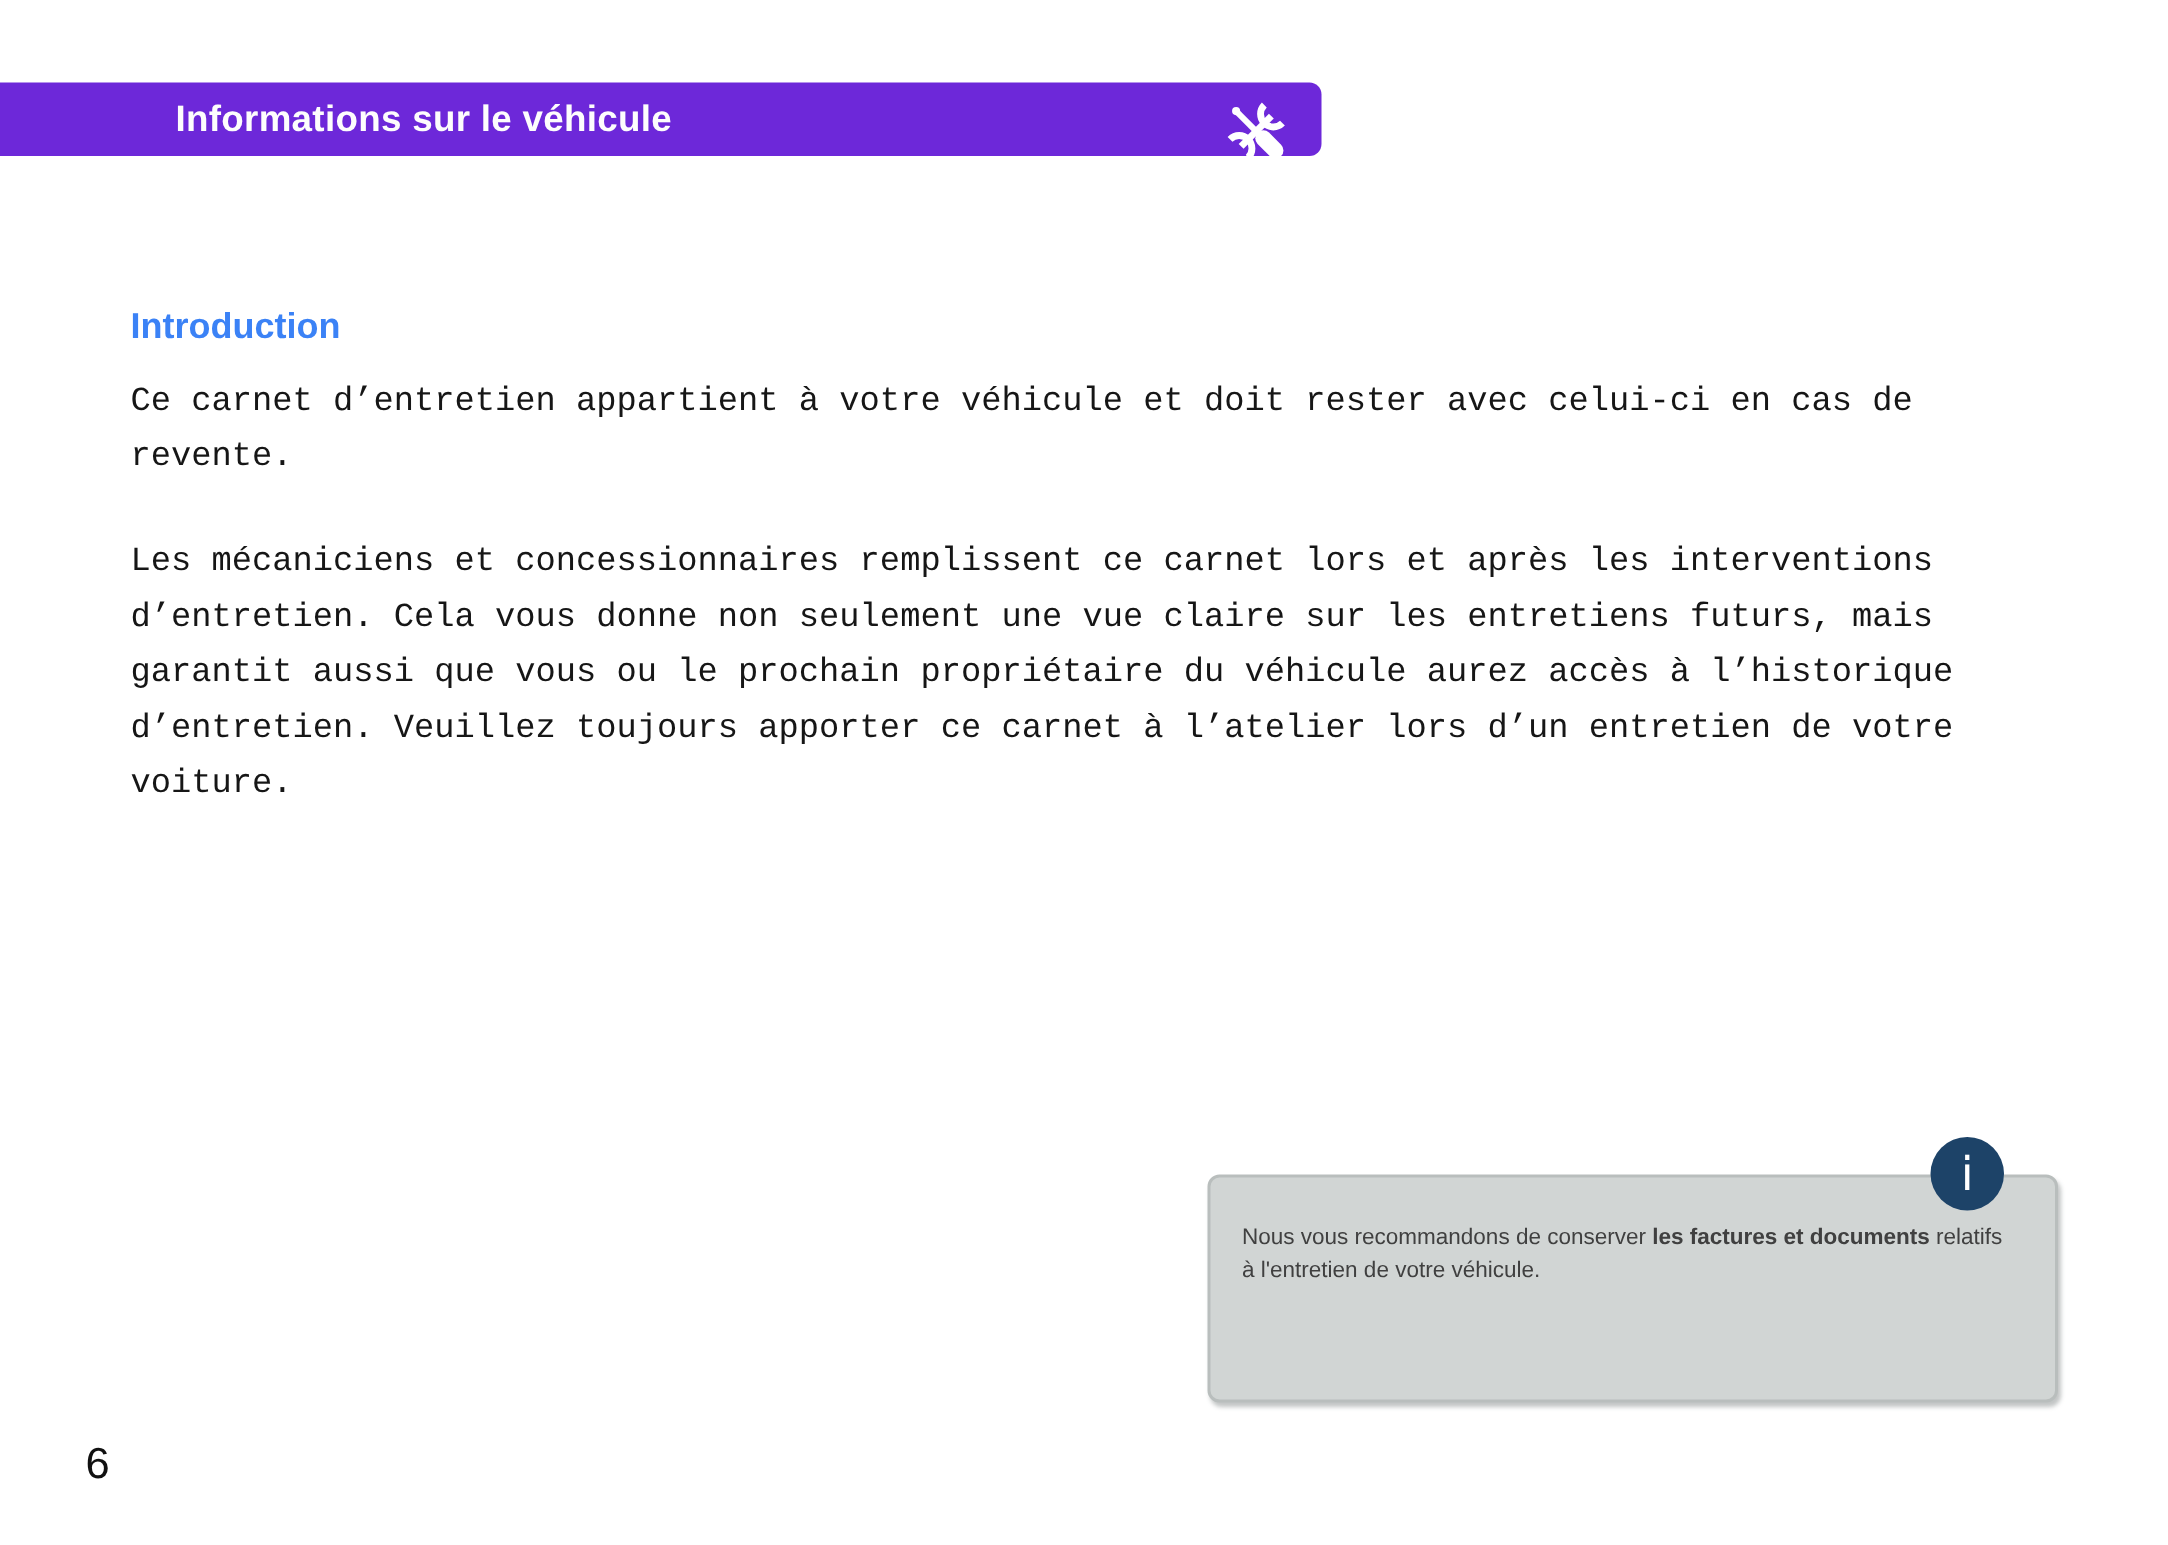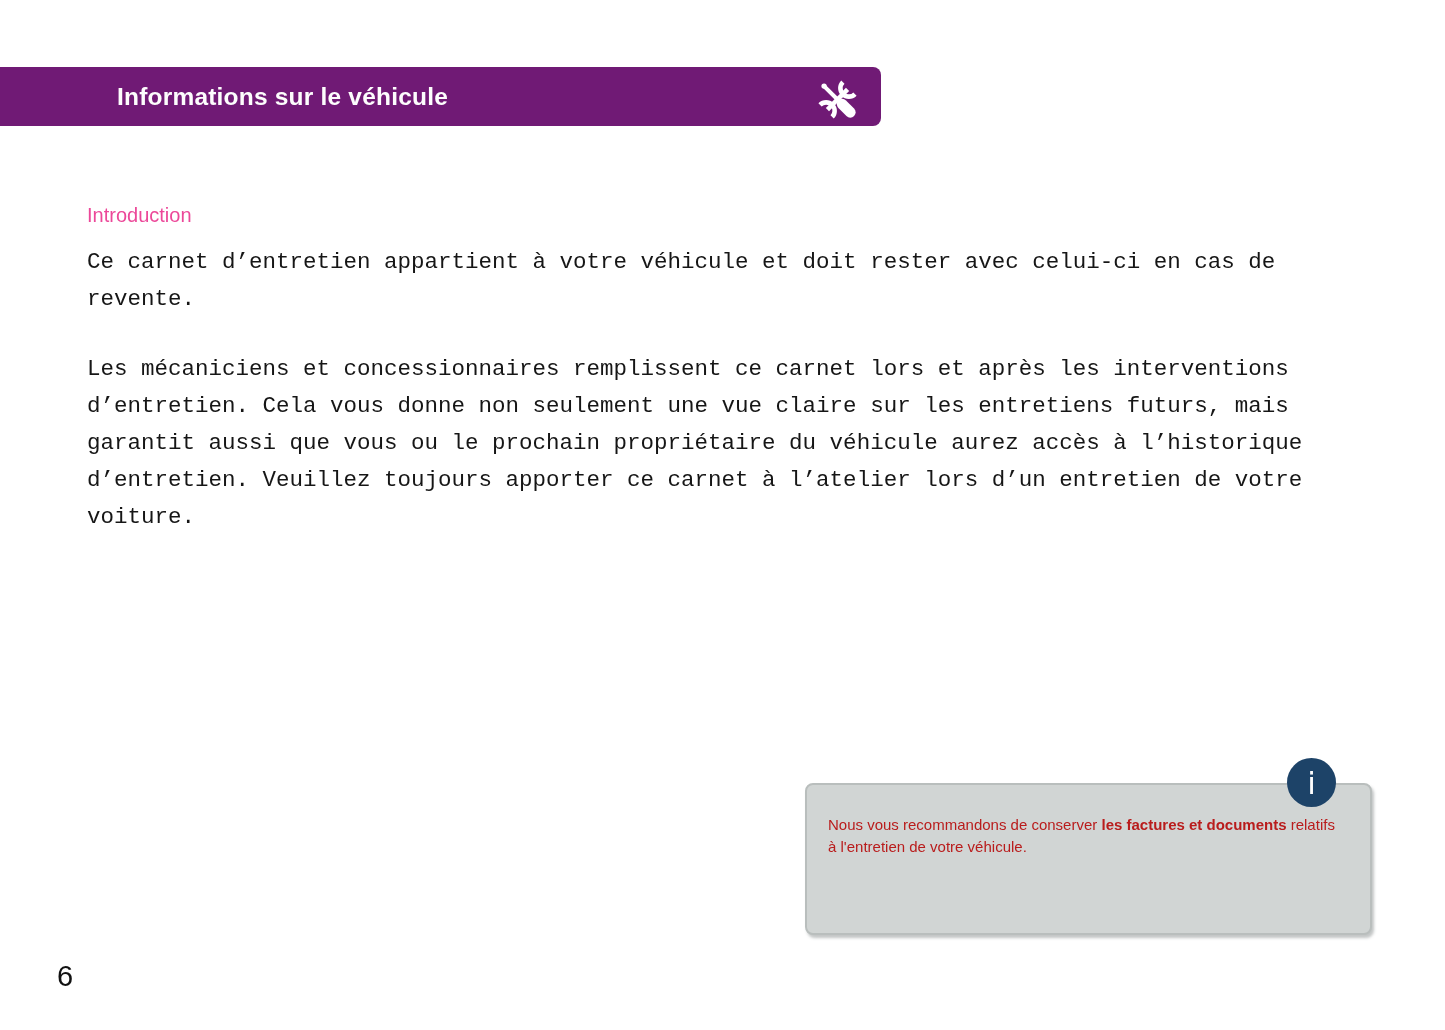--- a/index.html
+++ b/index.html
@@ -10,23 +10,23 @@
     height: 1030px;
     background: #ffffff;
     font-family: "Liberation Sans", "DejaVu Sans", sans-serif;
     color: #1a1a1a;
     overflow: hidden;
   }
 
   
   .header-bar {
     position: absolute;
-    left: 0; top: 67px;
-    width: 881px; height: 59px;
-    background: #701a75;
+    left: 0; top: 55px;
+    width: 881px; height: 49px;
+    background: #6d28d9;
     border-radius: 0 8px 8px 0;
     display: flex;
     align-items: center;
   }
   .header-title {
     position: absolute;
     left: 117px;
     font-size: 24.5px;
     font-weight: bold;
     color: #fdfdfd;
@@ -38,23 +38,23 @@
     width: 43px; height: 43px;
   }
 
   
   .content {
     position: absolute;
     left: 87px; top: 204px;
     width: 1232px;
   }
   .intro-heading {
-    font-size: 20px;
-    font-weight: normal;
-    color: #ec4899;
+    font-size: 24px;
+    font-weight: bold;
+    color: #3b82f6;
     margin: 0 0 17px 0;
   }
   .content p {
     font-size: 22.5px;
     line-height: 37px;
     color: #161616;
     margin: 0 0 33px 0;
     font-family: Liberation Mono, monospace;
   }
 
@@ -65,21 +65,21 @@
     width: 567px; height: 152px;
     background: #d1d5d4;
     border: 2px solid #b9bebd;
     border-radius: 8px;
     box-shadow: 2px 3px 3px rgba(120,126,126,0.45);
     padding: 29px 26px 0 21px;
   }
   .info-box p {
     font-size: 15px;
     line-height: 21.5px;
-    color: #b91c1c;
+    color: #404040;
     margin: 0 0 15px 0;
   }
   .info-icon {
     position: absolute;
     left: 1287px; top: 758px;
     width: 49px; height: 49px;
     background: #1d4368;
     border-radius: 50%;
     display: flex;
     align-items: center;

